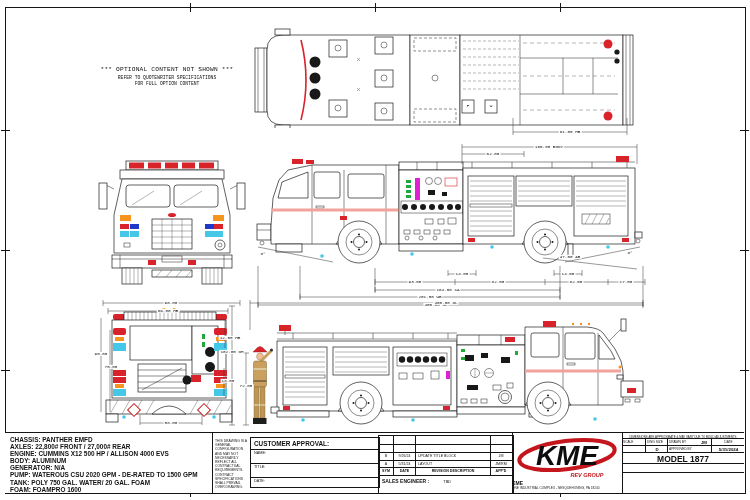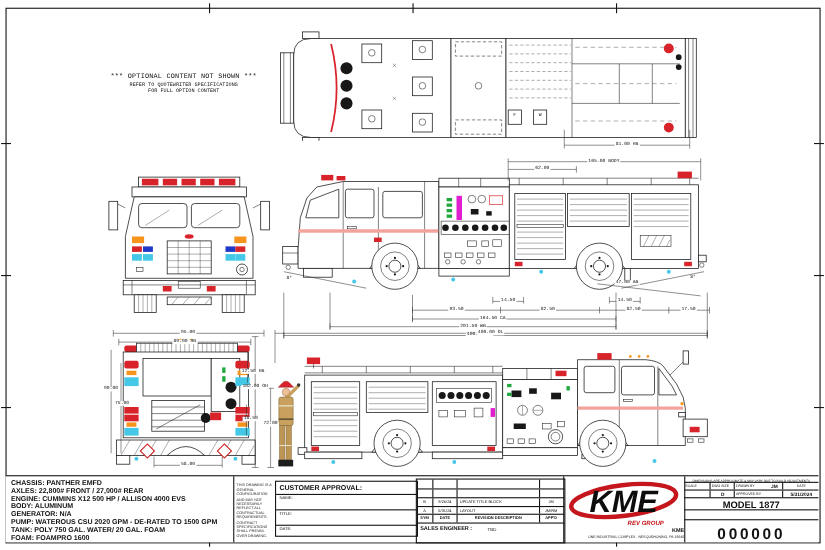--- a/index.html
+++ b/index.html
@@ -35,21 +35,21 @@
   .appr .row{height:12px;border-top:.8px solid #151515;font-size:3.8px;padding:1px 0 0 3px;}
   .rev{position:absolute;left:373px;top:2px;width:134px;height:57px;border:.8px solid #151515;font-size:3.6px;}
   .rev .r{display:flex;border-bottom:.8px solid #151515;box-sizing:border-box;}
   .rev .c{border-right:.8px solid #151515;box-sizing:border-box;text-align:center;overflow:hidden;
           display:flex;align-items:center;justify-content:center;}
   .rev .c:last-child{border-right:none;}
   .rev .c.dsc{justify-content:flex-start;padding-left:2px;}
   .rev .sales{display:flex;align-items:flex-start;padding:2px 0 0 3px;}
   .rev .sales .sl{font-weight:bold;font-size:5px;}
   .rev .sales .sv{font-size:4px;margin-left:14px;margin-top:1px;}
-  .logo{position:absolute;left:507px;top:0;width:110px;height:60px;text-align:right;}
+  .logo{position:absolute;left:507px;top:0;width:110px;height:60px;text-align:left;}
   .logo .co{font-weight:bold;font-size:5px;margin-top:1px;}
   .logo .ad{font-size:3.2px;color:#222;}
   .tb{position:absolute;left:617px;top:0;width:122px;height:60px;font-size:3.2px;}
   .tb .nt{height:6px;border-bottom:.8px solid #151515;text-align:center;font-size:2.9px;padding-top:1.5px;box-sizing:border-box;}
   .tb .hr{display:flex;height:7px;border-bottom:.8px solid #151515;box-sizing:border-box;}
   .tb .hc{border-right:.8px solid #151515;box-sizing:border-box;padding:1px 0 0 1px;position:relative;}
   .tb .hc:last-child{border-right:none;}
   .tb .val{font-size:4.4px;font-weight:bold;text-align:center;}
   .tb .model{height:11px;border-bottom:.8px solid #151515;text-align:center;font-weight:bold;font-size:8.5px;padding-top:1px;box-sizing:border-box;}
   .tb .blank{height:8px;border-bottom:.8px solid #151515;}
@@ -616,17 +616,16 @@
         <div class="hc" style="width:32px;text-align:center;">DATE</div>
       </div>
       <div class="hr">
         <div class="hc" style="width:24px;"></div>
         <div class="hc val" style="width:22px;">D</div>
         <div class="hc" style="width:44px;">APPROVED BY</div>
         <div class="hc val" style="width:32px;">5/31/2024</div>
       </div>
       <div class="model">MODEL 1877</div>
       <div class="blank"></div>
-      <div class="num">000000</div>
     </div>
   </div>
 
 </div>
 
 </body></html>

